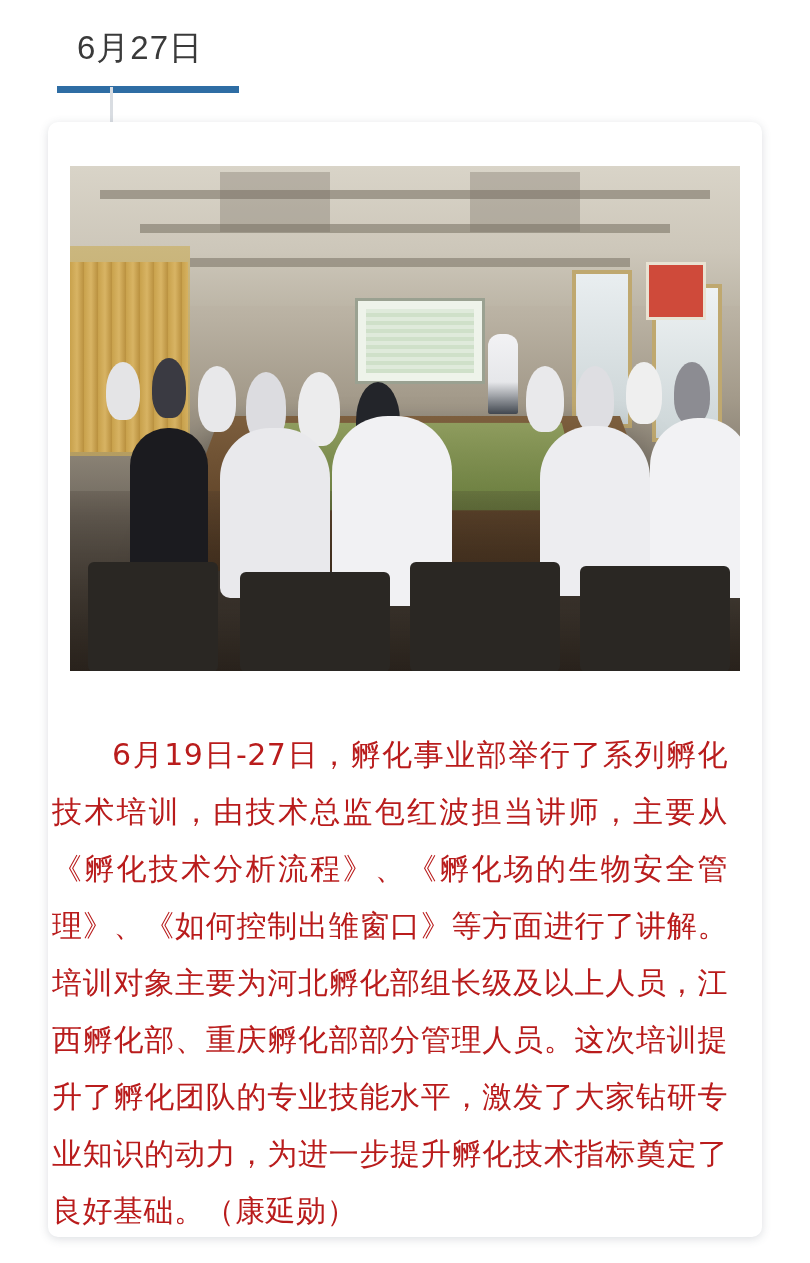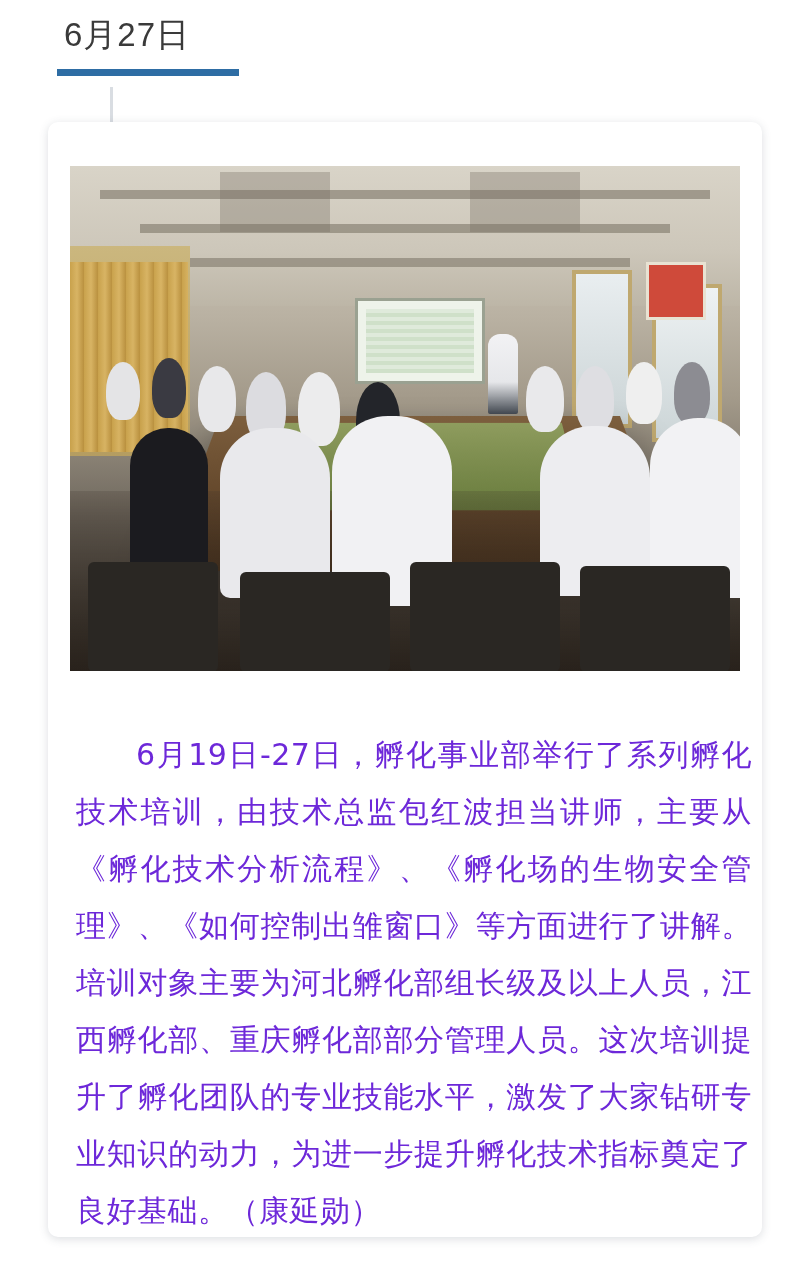--- a/index.html
+++ b/index.html
@@ -29,21 +29,21 @@
     left: 57px;
     top: 10px;
     width: 320px;
   }
   .date-title {
     font-size: 33px;
     line-height: 44px;
     color: #3a3a3a;
     letter-spacing: 1px;
     font-weight: normal;
-    margin: 3px;
+    margin: 16px;
     padding: 0 0 0 4px;
   }
   .date-underline {
     margin-top: 12px;
     width: 182px;
     height: 7px;
     background: #2e6da4;
   }
 
   
@@ -156,26 +156,26 @@
   .chair {
     position: absolute; background: #2a2723; border-radius: 6px;
   }
   .person {
     position: absolute; border-radius: 50% 50% 40% 40%;
   }
 
   
   .article-text {
     position: absolute;
-    left: 28px;
+    left: 4px;
     top: 574px;
     width: 676px;
     font-size: 30px;
     line-height: 57px;
-    color: #6d28d9;
+    color: #b91c1c;
     text-align: justify;
     text-justify: inter-ideograph;
     text-indent: 60px;
     letter-spacing: 0.5px;
     font-family: "DejaVu Sans", "Liberation Sans", sans-serif;
   }
 </style>
 </head>
 <body>
 

